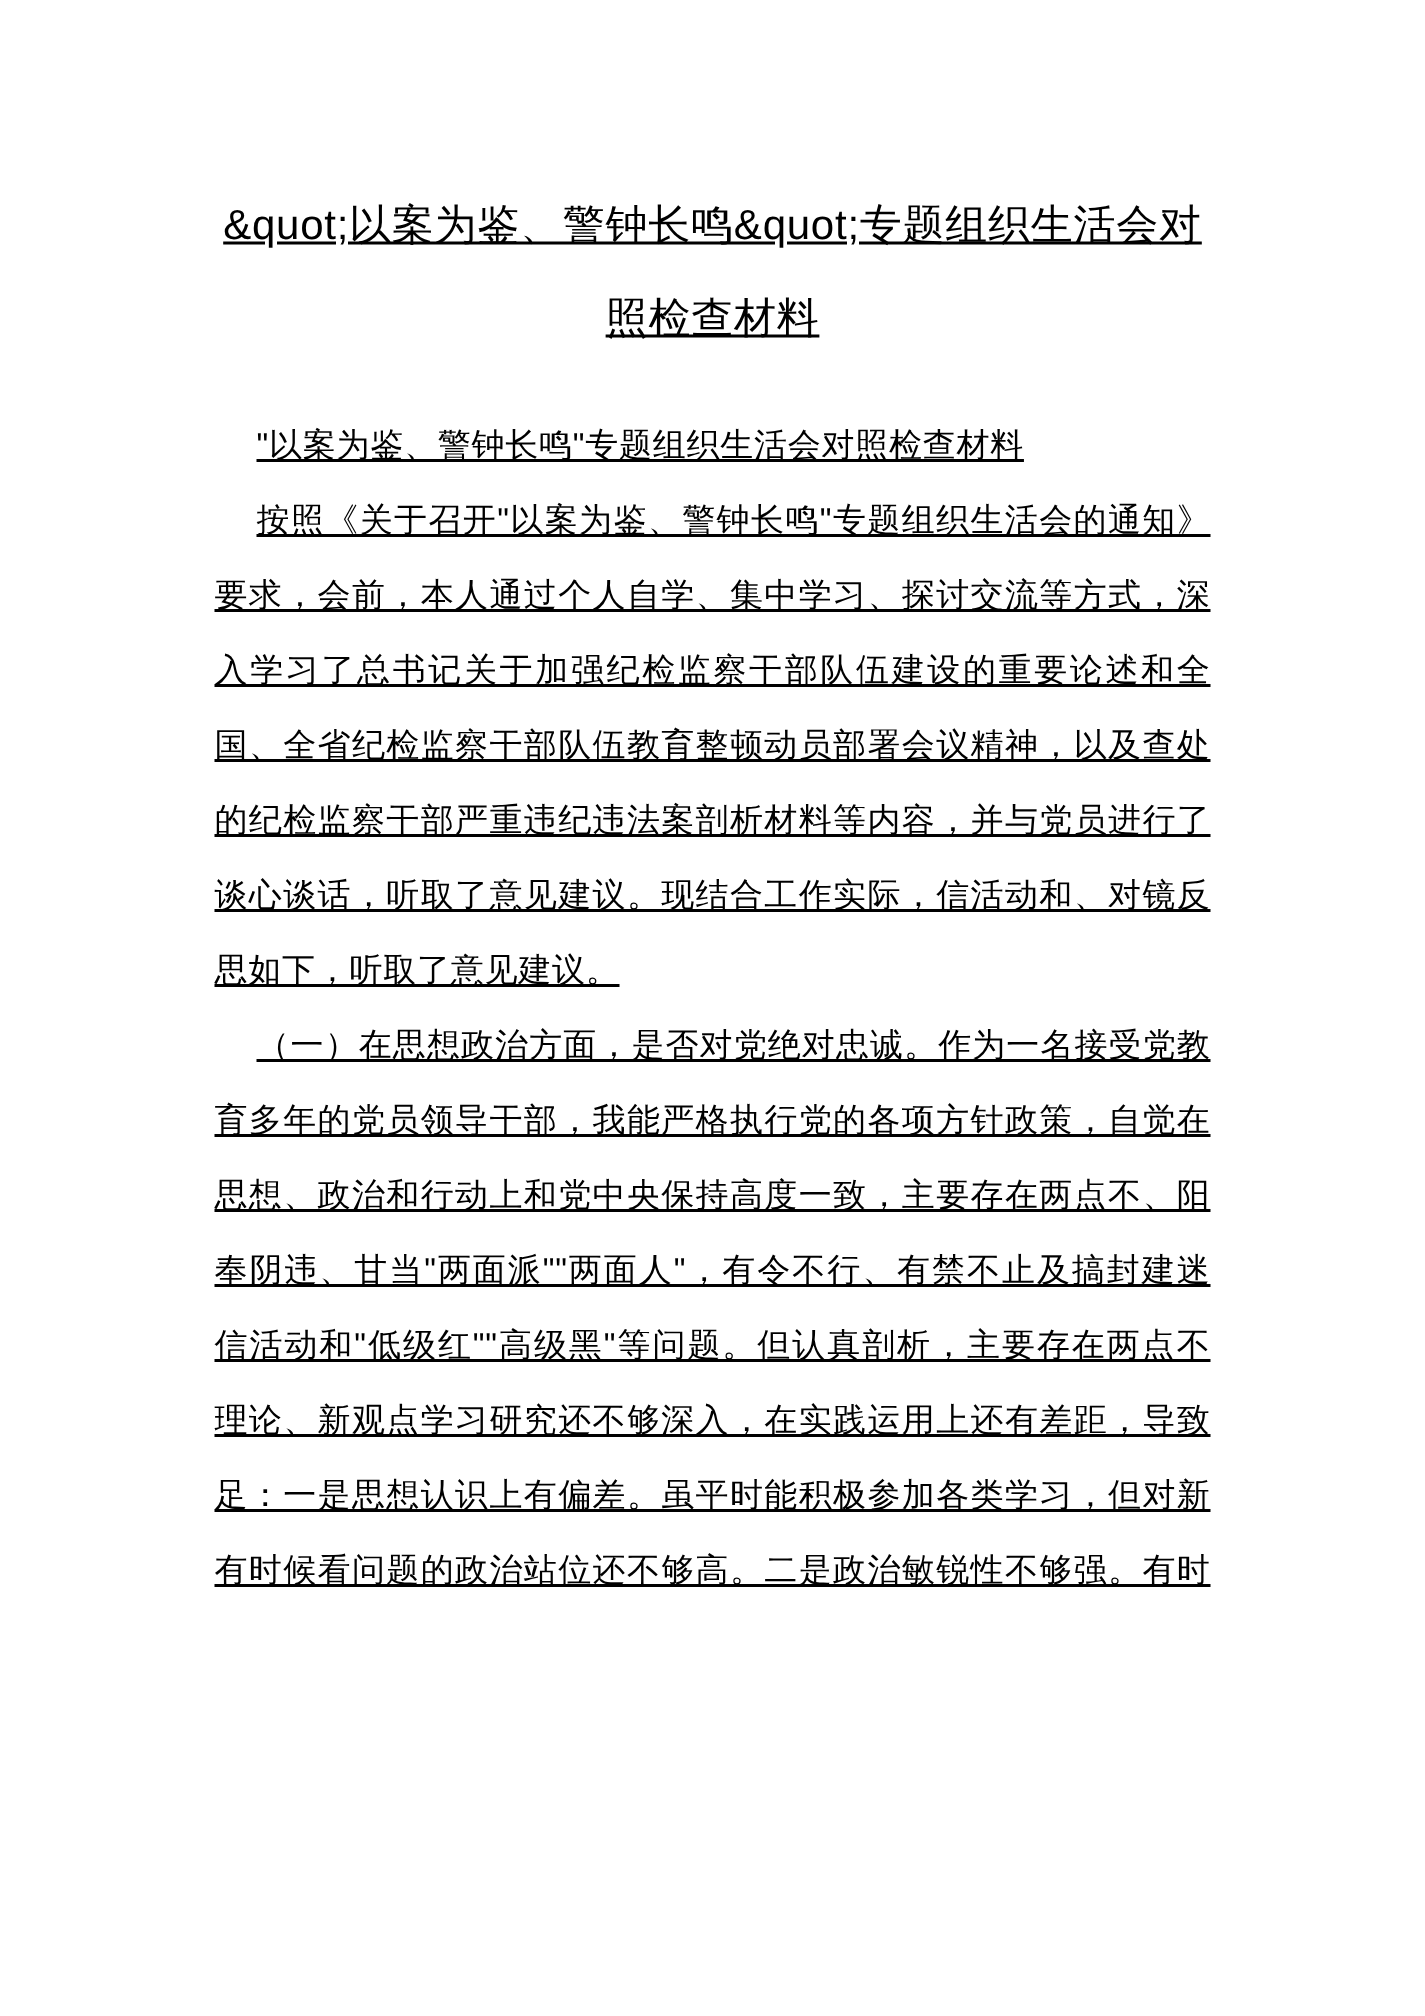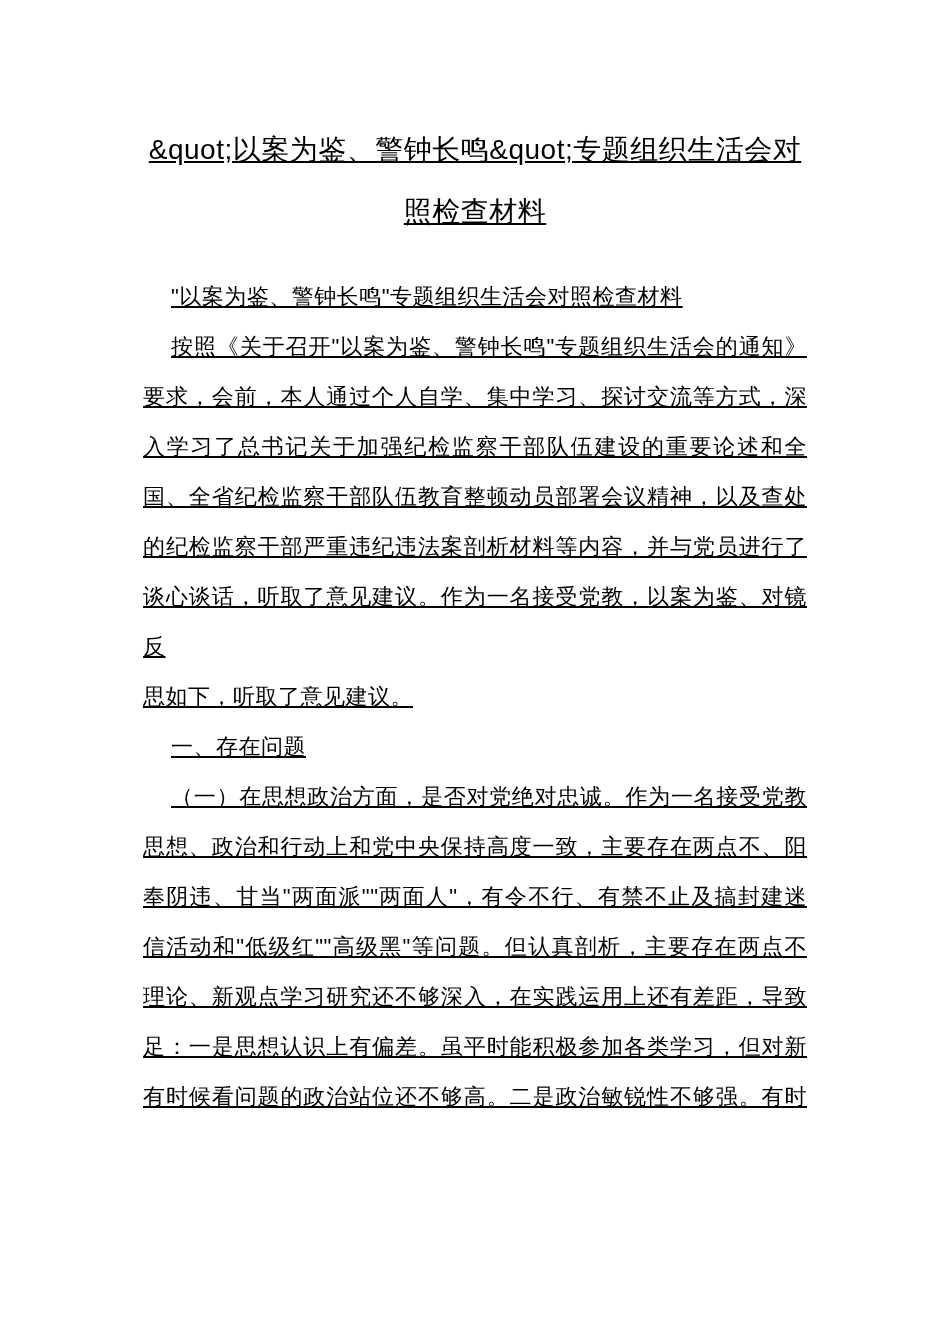--- a/index.html
+++ b/index.html
@@ -53,30 +53,28 @@
     <div class="paragraph">
       <div class="ln first short">"以案为鉴、警钟长鸣"专题组织生活会对照检查材料</div>
     </div>
 
     <div class="paragraph">
       <div class="ln first">按照《关于召开"以案为鉴、警钟长鸣"专题组织生活会的通知》</div>
       <div class="ln">要求，会前，本人通过个人自学、集中学习、探讨交流等方式，深</div>
       <div class="ln">入学习了总书记关于加强纪检监察干部队伍建设的重要论述和全</div>
       <div class="ln">国、全省纪检监察干部队伍教育整顿动员部署会议精神，以及查处</div>
       <div class="ln">的纪检监察干部严重违纪违法案剖析材料等内容，并与党员进行了</div>
-      <div class="ln">谈心谈话，听取了意见建议。作为一名接受党教，以案为鉴、对镜反</div>
+      <div class="ln">谈心谈话，听取了意见建议。现结合工作实际，信活动和、对镜反</div>
       <div class="ln short">思如下，听取了意见建议。</div>
     </div>
 
-    <div class="paragraph">
-      <div class="ln first short">一、存在问题</div>
-    </div>
 
     <div class="paragraph">
       <div class="ln first">（一）在思想政治方面，是否对党绝对忠诚。作为一名接受党教</div>
+      <div class="ln">育多年的党员领导干部，我能严格执行党的各项方针政策，自觉在</div>
       <div class="ln">思想、政治和行动上和党中央保持高度一致，主要存在两点不、阳</div>
       <div class="ln">奉阴违、甘当"两面派""两面人"，有令不行、有禁不止及搞封建迷</div>
       <div class="ln">信活动和"低级红""高级黑"等问题。但认真剖析，主要存在两点不</div>
       <div class="ln">理论、新观点学习研究还不够深入，在实践运用上还有差距，导致</div>
       <div class="ln">足：一是思想认识上有偏差。虽平时能积极参加各类学习，但对新</div>
       <div class="ln">有时候看问题的政治站位还不够高。二是政治敏锐性不够强。有时</div>
     </div>
 
   </div>
 </div>

